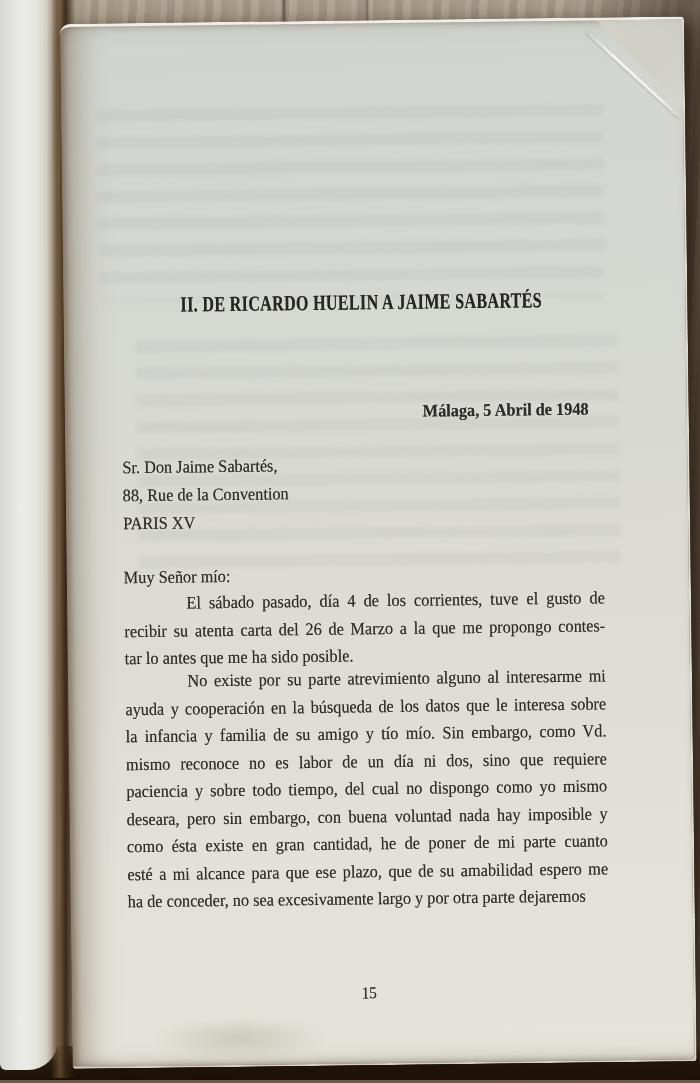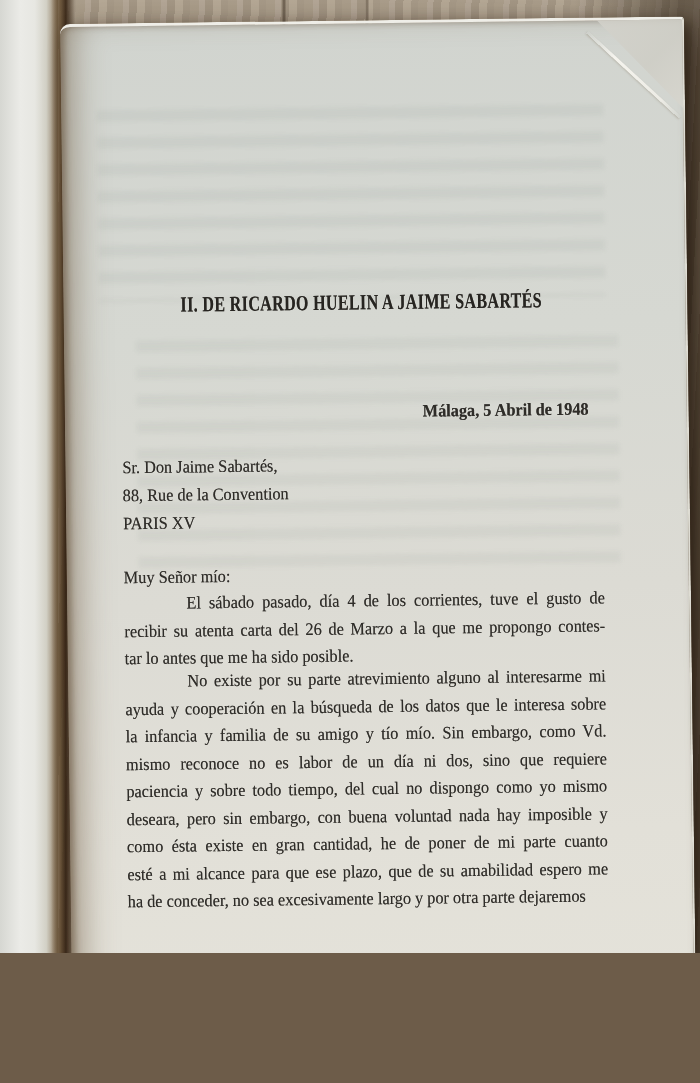--- a/index.html
+++ b/index.html
@@ -1,17 +1,17 @@
 <!DOCTYPE html>
 <html><head>
 <meta charset="utf-8">
 <style>
   html,body{margin:0;padding:0;background:#6d5c49;}
   .scene{
-    position:relative;width:700px;height:953px;overflow:hidden;
+    position:relative;width:700px;height:1080px;overflow:hidden;
     font-family:"Liberation Serif","DejaVu Serif",serif;
     background-color:#94856f;
     background-image:
       linear-gradient(90deg, rgba(0,0,0,0) 282px, rgba(75,62,48,.55) 283px, rgba(75,62,48,.55) 285px, rgba(0,0,0,0) 286px),
       linear-gradient(90deg, rgba(0,0,0,0) 365px, rgba(75,62,48,.45) 366px, rgba(75,62,48,.45) 368px, rgba(0,0,0,0) 369px),
       linear-gradient(90deg, rgba(0,0,0,0) 82%, rgba(52,40,26,.55) 97%),
       linear-gradient(180deg, rgba(212,203,189,.35) 0, rgba(0,0,0,0) 70px),
       repeating-linear-gradient(93deg, #93846f 0 9px, #a09180 9px 15px, #897a66 15px 23px, #a3947f 23px 31px, #8d7e6a 31px 38px);
   }
   .dark-band{

